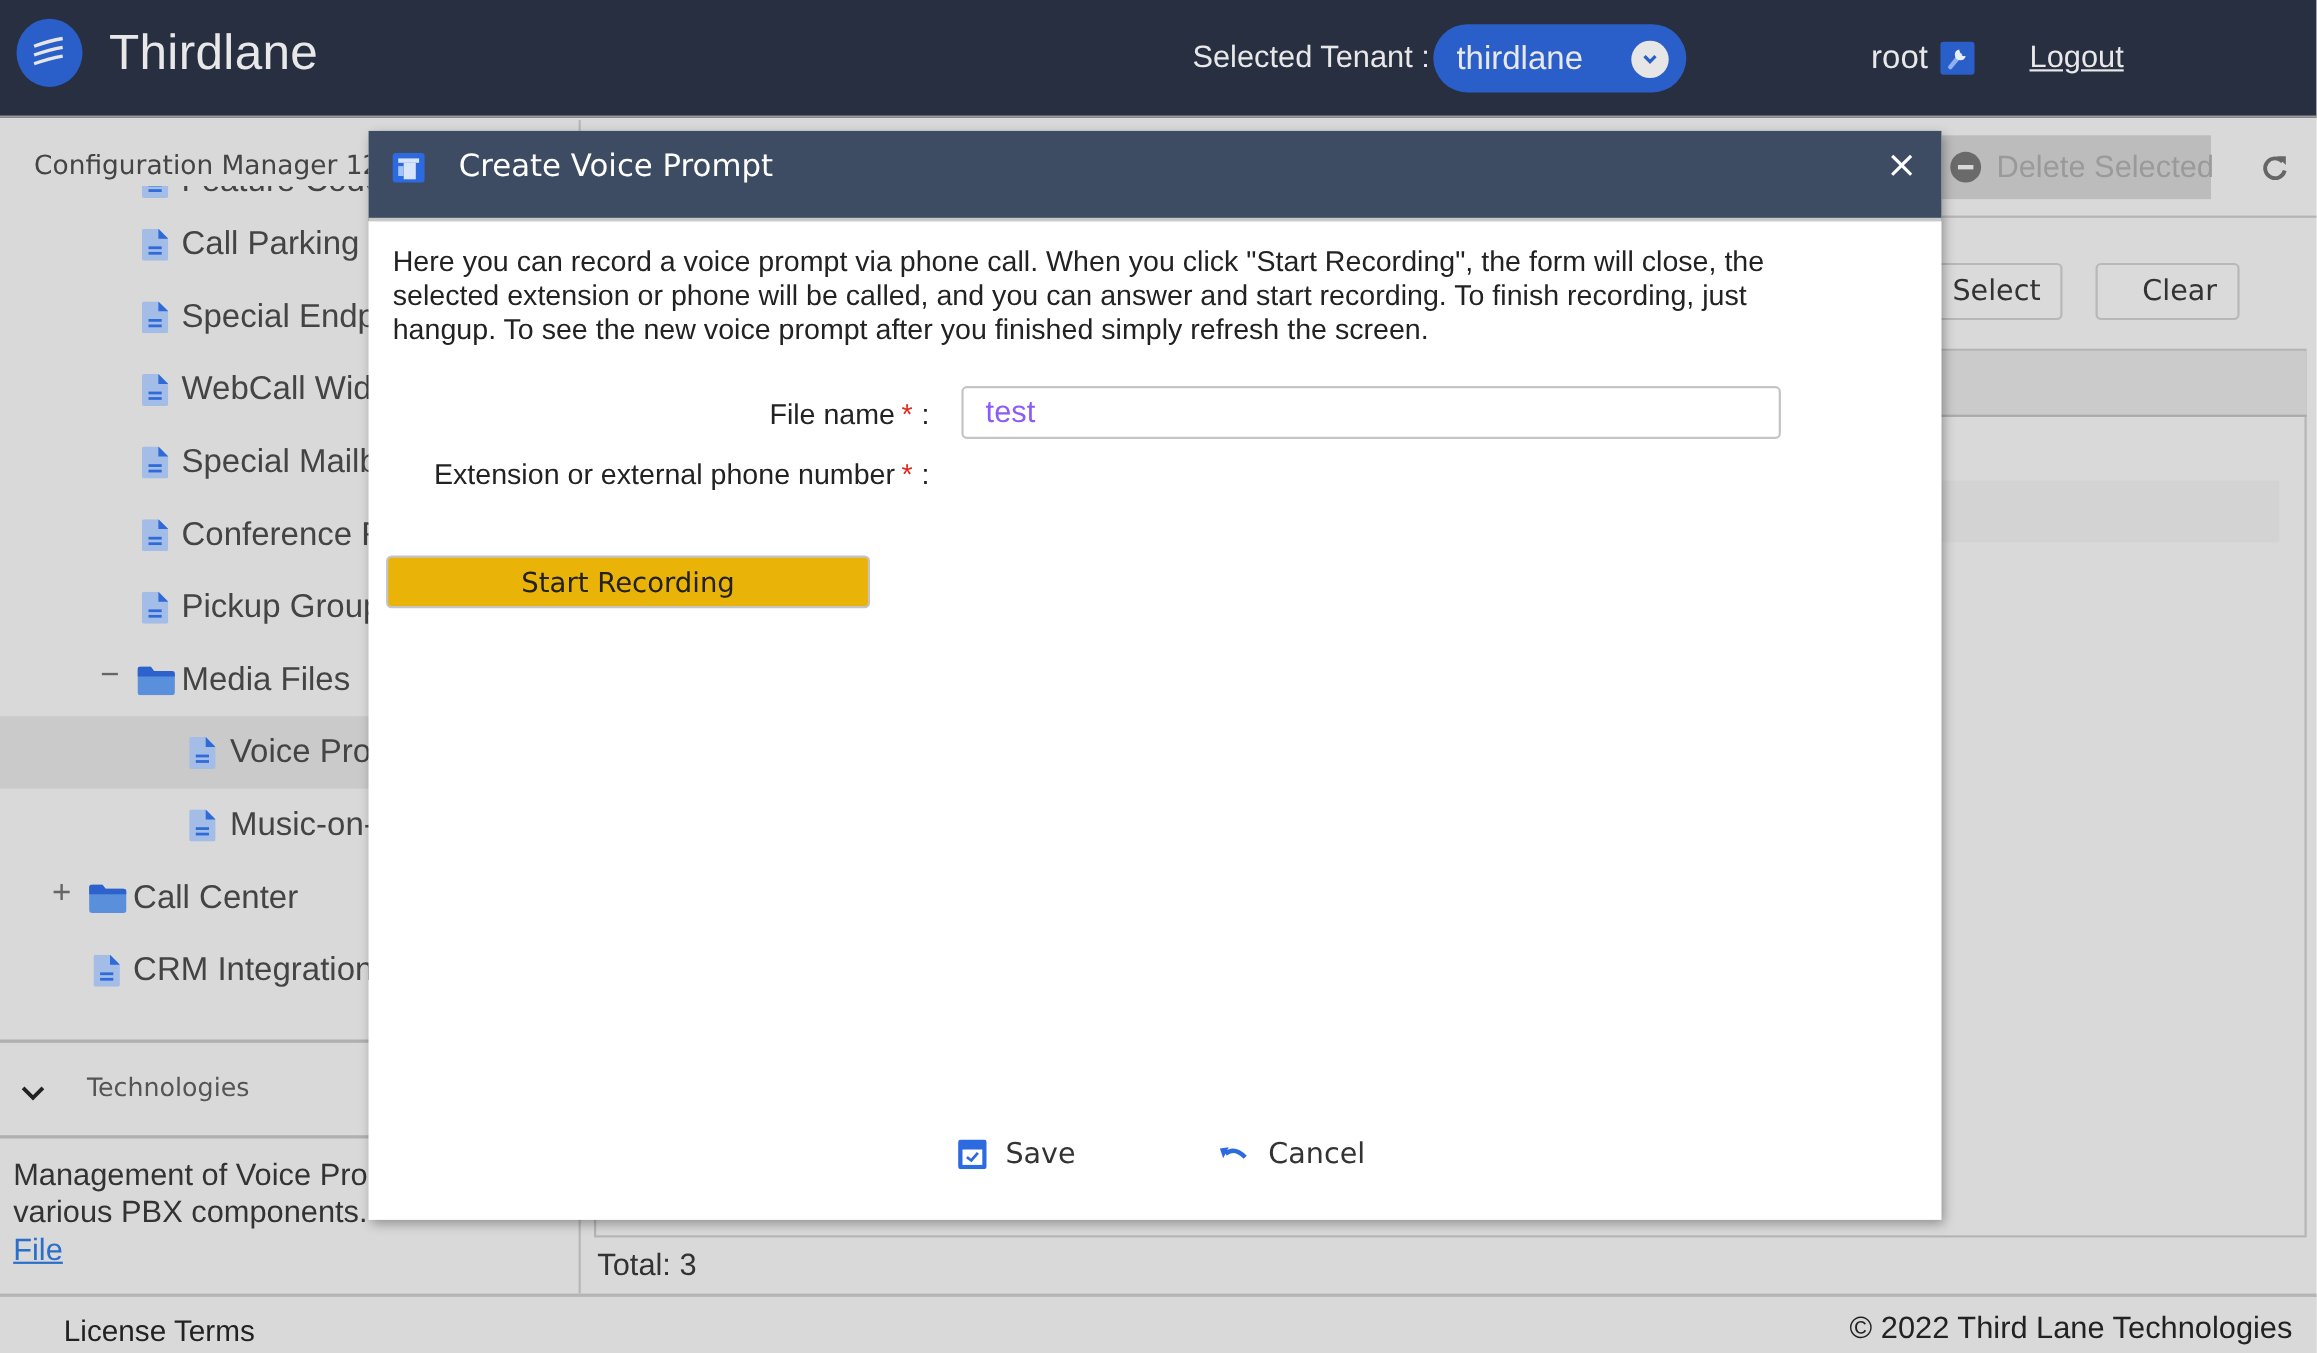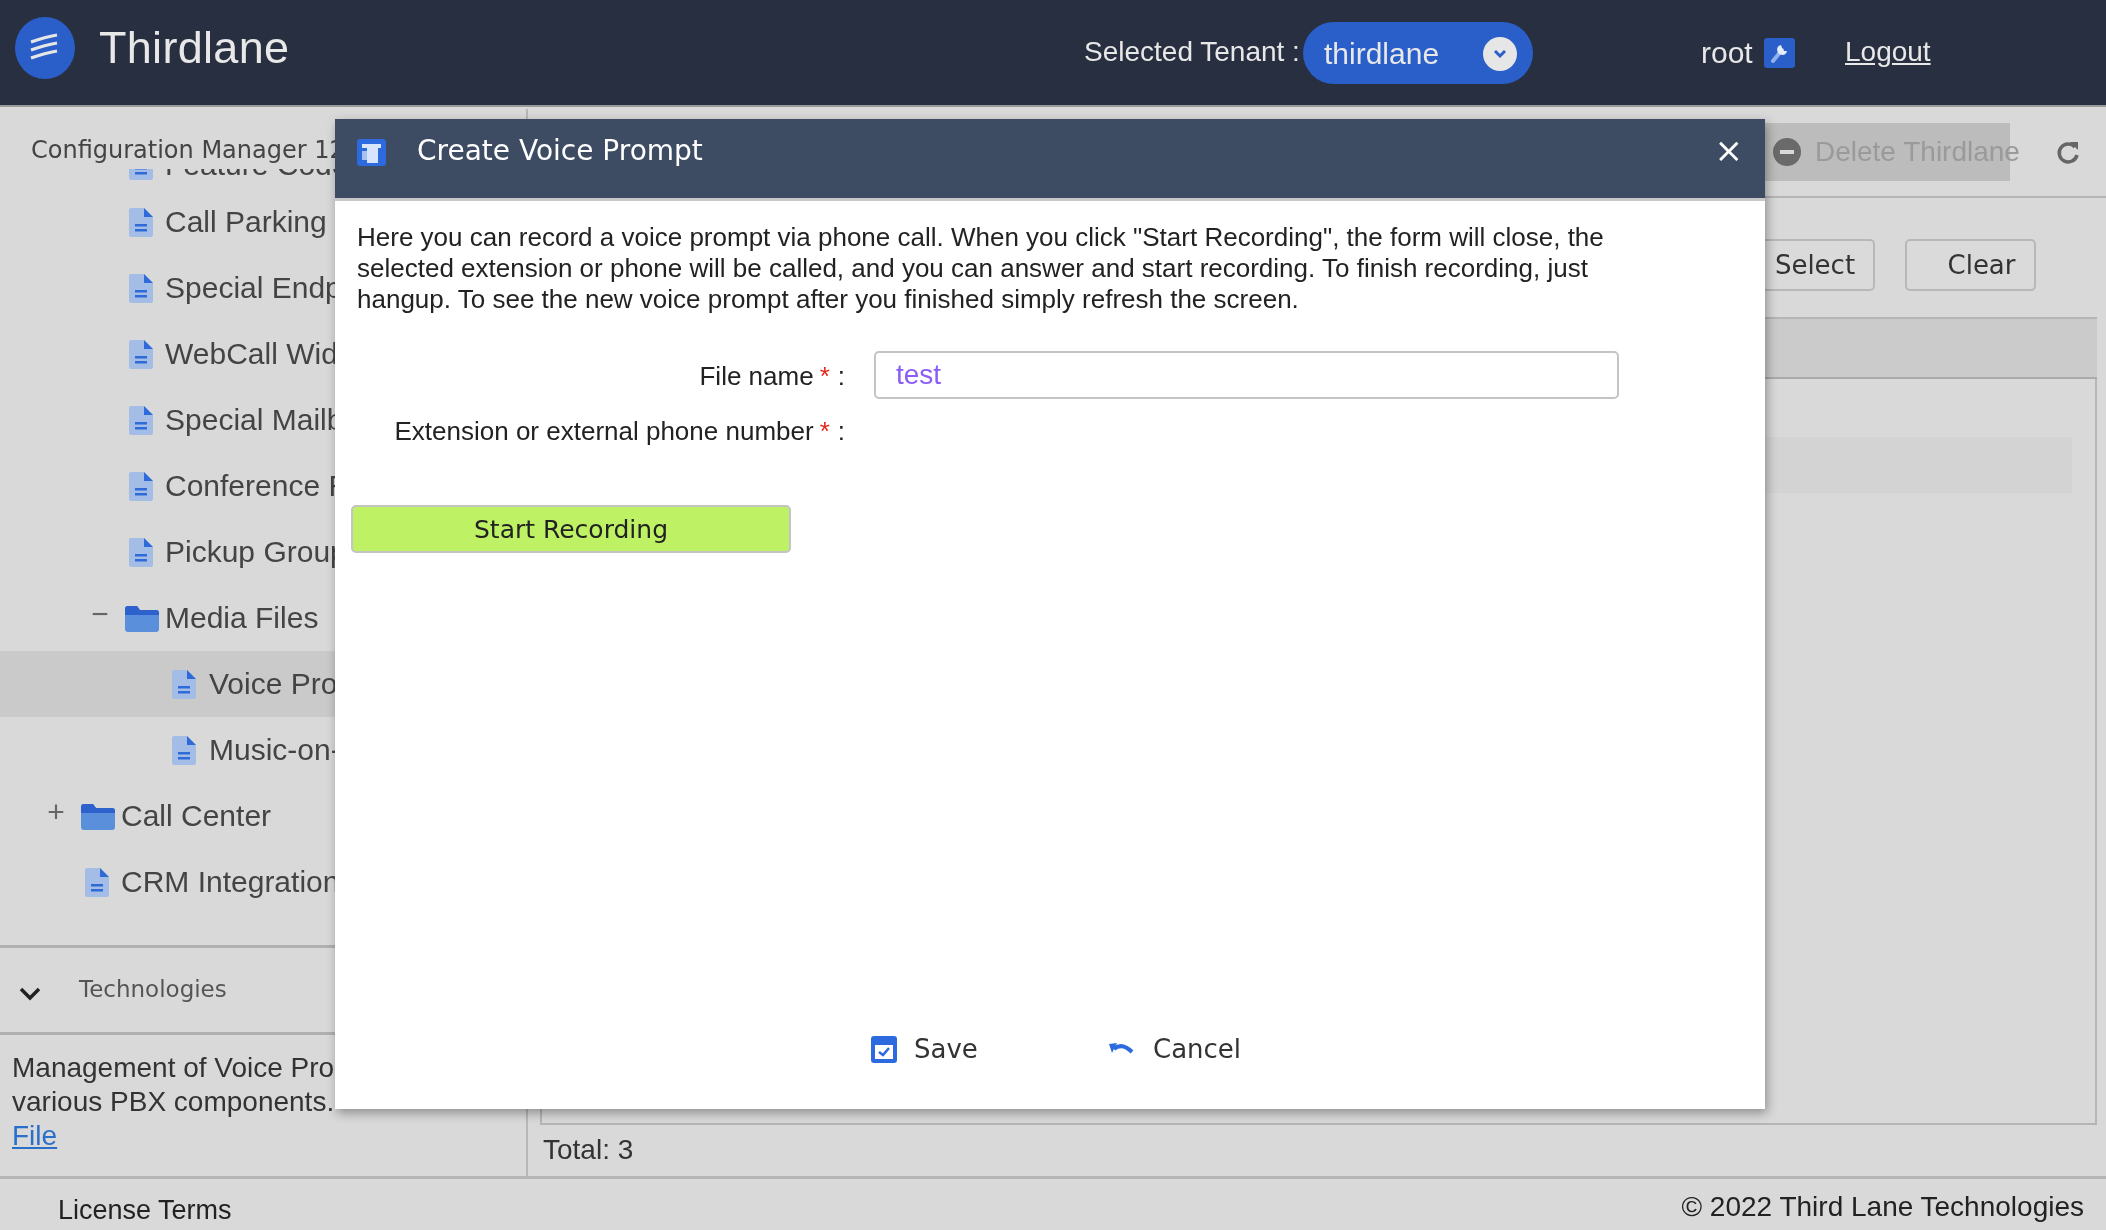--- a/index.html
+++ b/index.html
@@ -63,21 +63,21 @@
   .dlg-title .ic::after { content: ""; position: absolute; left: 5px; top: 12px; width: 5px; height: 9px; background: #a6c2f5; box-shadow: 8px 0 0 3px #d7e4fb; }
   .dlg-title .t { position: absolute; left: 82px; top: 15px; font-family: "DejaVu Sans", sans-serif; font-size: 28px; color: #fff; }
   .dlg-close { position: absolute; right: 22px; top: 16px; font-size: 34px; color: #fff; cursor: pointer; line-height: 30px; font-family: "DejaVu Sans", sans-serif; }
   .dlg-intro { position: absolute; left: 22px; top: 103px; width: 1320px; font-size: 26px; line-height: 31px; color: #222; }
   .form-row { position: absolute; left: 0; width: 1430px; height: 48px; }
   .form-row .lab { position: absolute; right: 920px; top: 10px; font-size: 26px; color: #222; white-space: nowrap; }
   .form-row .lab .req { color: #e0281e; margin-left: 6px; }
   .form-row .lab .col { margin-left: 8px; }
   .form-row input { position: absolute; left: 509px; top: 0; width: 745px; height: 48px; border: 2px solid #c4c4c4; border-radius: 5px; font-family: "Liberation Sans", sans-serif; font-size: 28px; color: #8b5cf6; padding-left: 20px; outline: none; margin-left: 30px; }
   .form-row input.focused { border-color: #3b7bd4; }
-  .start-rec { position: absolute; left: 16px; top: 386px; width: 440px; height: 48px; border: 2px solid #c4c4c4; border-radius: 5px; background: #bef264; font-family: "DejaVu Sans", sans-serif; font-size: 25px; color: #222; display: flex; align-items: center; justify-content: center; cursor: pointer; }
+  .start-rec { position: absolute; left: 16px; top: 386px; width: 440px; height: 48px; border: 2px solid #c4c4c4; border-radius: 5px; background: #eab308; font-family: "DejaVu Sans", sans-serif; font-size: 25px; color: #222; display: flex; align-items: center; justify-content: center; cursor: pointer; }
   .dlg-actions { position: absolute; left: 0; top: 905px; width: 1430px; height: 50px; }
   .act { position: absolute; top: 0; display: flex; align-items: center; cursor: pointer; height: 50px; }
   .act .t { font-family: "DejaVu Sans", sans-serif; font-size: 26px; color: #333; margin-left: 17px; }
 </style>
 </head>
 <body>
 
 <div class="topbar">
   <div class="logo">
     <svg width="36" height="34" viewBox="0 0 36 34">
@@ -224,21 +224,21 @@
   </div>
   <div class="desc-text">
     <span>Management of Voice Prompts used by various PBX components.</span><br>
     <span class="help-link">File</span>
   </div>
 </div>
 
 <div class="main">
   <div class="del-btn">
     <span class="c"></span>
-    <span class="t">Delete Thirdlane</span>
+    <span class="t">Delete Selected</span>
   </div>
   <div class="refresh">
     <svg width="26" height="28" viewBox="0 0 26 28">
         <path d="M20 8 A9 9 0 1 0 22 16" stroke="#666" stroke-width="3.5" fill="none"></path>
         <path d="M15 3 L23 3 L23 11 Z" fill="#666"></path>
       </svg>
   </div>
   <div class="toolbar-sep"></div>
   <div class="btn-gray" style="left:1225px;top:130px;width:120px;">Select</div>
   <div class="btn-gray" style="left:1375px;top:130px;width:131px;padding-left:22px;">Clear</div>

